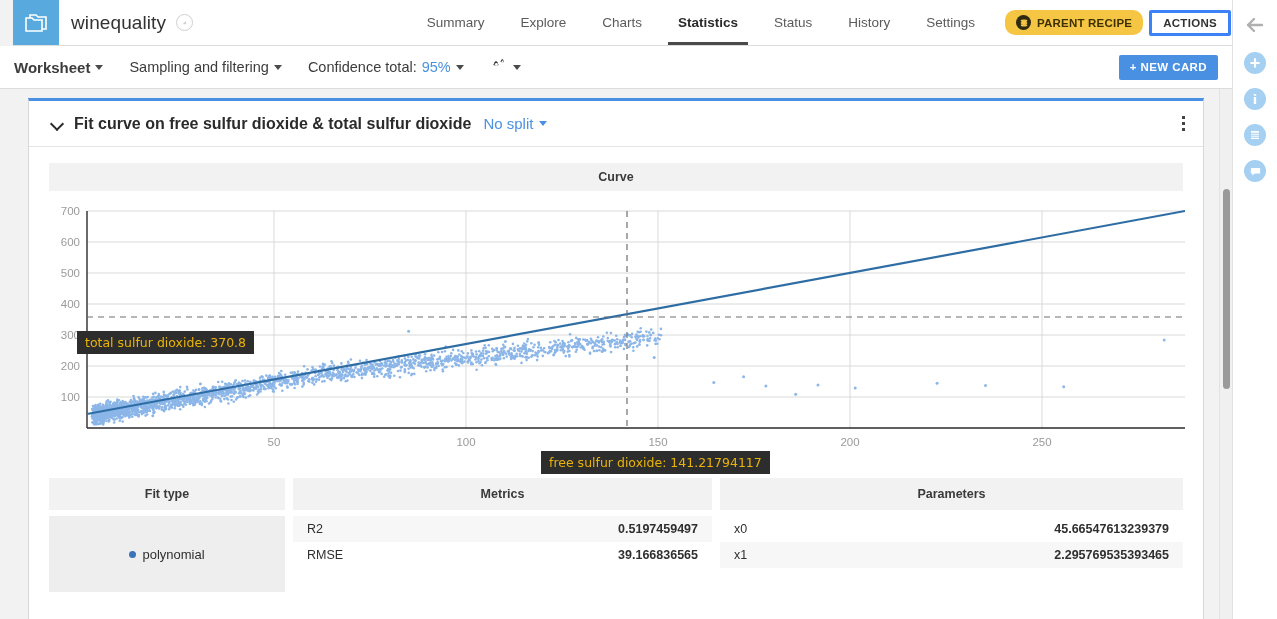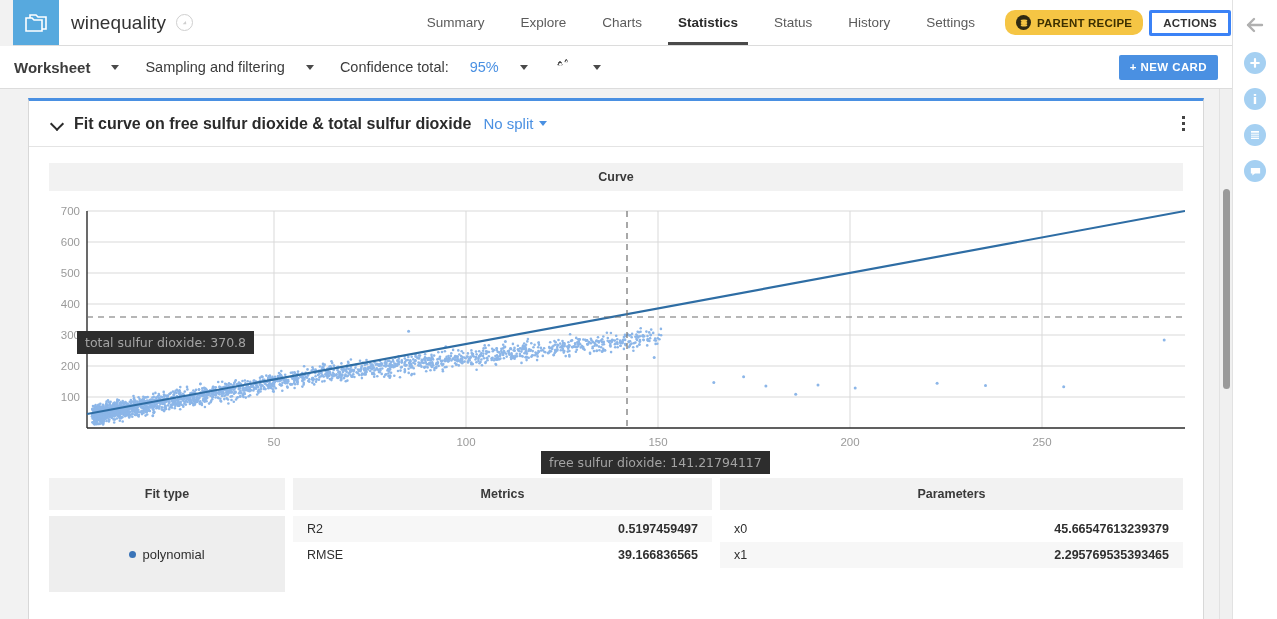--- a/index.html
+++ b/index.html
@@ -64,21 +64,21 @@
     display: flex; align-items: center; cursor: pointer; margin-right: 14px;
   }
 
   
   .toolbar {
     position: absolute; left: 0; top: 46px; width: 1232px; height: 43px;
     background: #fff; border-bottom: 1px solid #dcdcdc;
     display: flex; align-items: center; padding: 0 14px;
   }
   .tb-item {
-    display: flex; align-items: center; gap: 21px; font-size: 14.5px;
+    display: flex; align-items: center; gap: 5px; font-size: 14.5px;
     color: #3c3c3c; margin-right: 26px; cursor: pointer; white-space: nowrap;
   }
   .tb-item.bold { font-weight: bold; font-size: 15px; }
   .tb-item .blue { color: #4a90e2; }
   .caret {
     width: 0; height: 0; border-left: 4px solid transparent;
     border-right: 4px solid transparent; border-top: 5px solid #4a4a4a;
     display: inline-block;
   }
   .btn-newcard {
@@ -127,21 +127,21 @@
   .curve-band {
     height: 28px; background: #f2f2f2; display: flex;
     align-items: center; justify-content: center;
     font-size: 12.5px; font-weight: bold; color: #3a3a3a;
   }
   .plot {
     position: relative; height: 255px; margin-top: 12px;
   }
   .plot svg { display: block; }
   .tip {
-    position: absolute; background: #2d2d2d; color: #a3a3a3;
+    position: absolute; background: #2d2d2d; color: #eab308;
     font-size: 12.5px; padding: 4px 8px; white-space: nowrap;
     font-family: "DejaVu Sans", sans-serif;
   }
   .tip-y { left: 28px; top: 128px; }
   .tip-x { left: 492px; top: 248px; }
 
   
   .tables {
     display: flex; padding: 0 20px; gap: 8px; margin-top: 20px;
     align-items: flex-start;

